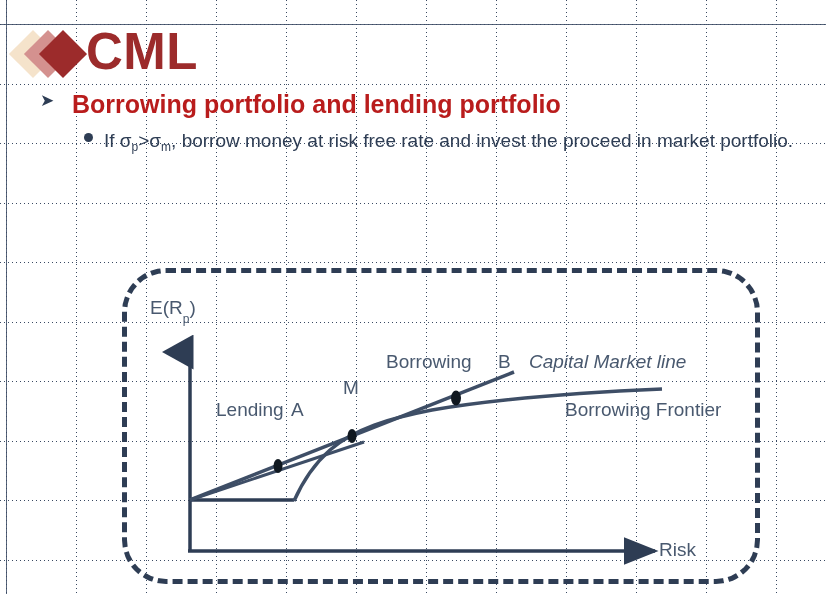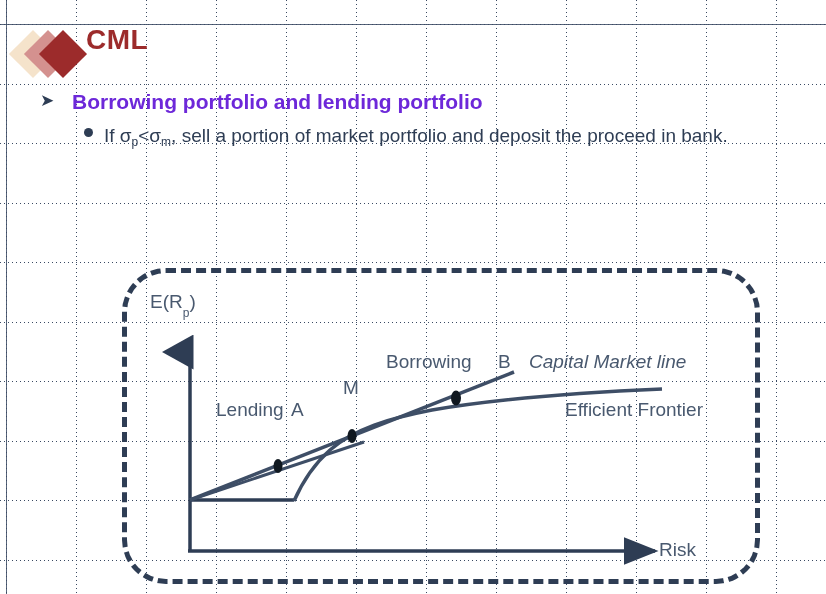--- a/index.html
+++ b/index.html
@@ -40,32 +40,32 @@
   }
 
   
   #logo-block { position:absolute; left:14px; top:28px; width:200px; height:52px; }
   .dia { position:absolute; width:34px; height:34px; transform:rotate(45deg); }
   #dia-1 { left:2px;  top:9px;  background:#F5E3CB; }
   #dia-2 { left:17px; top:9px;  background:#D4918F; }
   #dia-3 { left:32px; top:9px;  background:#9C2B2B; }
   #logo-title {
     position:absolute; left:72px; top:-2px;
-    font-size:28px; font-weight:bold; color:#9C2B2B;
+    font-size:51px; font-weight:bold; color:#9C2B2B;
     letter-spacing:0.5px; line-height:1;
   }
 
   
   #bullets { position:absolute; left:40px; top:89px; width:786px; }
   .lvl1 { position:relative; padding-left:32px; margin-bottom:8px; }
   .lvl1 .marker {
     position:absolute; left:0; top:1px; font-size:17px; color:#2e3d54;
     font-family:"DejaVu Sans", sans-serif;
   }
-  .lvl1 .txt { font-size:21px; font-weight:bold; color:#6d28d9; line-height:1.25; }
+  .lvl1 .txt { font-size:25px; font-weight:bold; color:#b91c1c; line-height:1.25; }
   .lvl2 { position:relative; padding-left:64px; margin-bottom:5px; }
   .lvl2 .marker {
     position:absolute; left:44px; top:5px; width:9px; height:9px;
     border-radius:50%; background:#2e3d54;
   }
   .lvl2 .txt { font-size:19px; color:#2e3d54; line-height:1.32; }
   .lvl2 .txt sub { font-size:12px; vertical-align:baseline; position:relative; top:4px; }
 
   
   #chart-card {
@@ -117,25 +117,25 @@
   <div id="logo-title">CML</div>
 </div>
 
 <div id="bullets">
 
   <div class="lvl1">
     <span class="marker">➤</span>
     <span class="txt">Borrowing portfolio and lending portfolio</span>
   </div>
 
-
   <div class="lvl2">
     <span class="marker"></span>
-    <span class="txt"><span>If σ</span><sub>p</sub><span>&lt;σ</span><sub>m</sub><span>, sell a portion of market portfolio and deposit the proceed in bank.</span></span>
+    <span class="txt"><span>If σ</span><sub>p</sub><span>&gt;σ</span><sub>m</sub><span>, borrow money at risk free rate and invest the proceed in market portfolio.</span></span>
   </div>
+
 
 </div>
 
 <div id="chart-card"></div>
 
 <svg id="chart-svg" viewBox="0 0 638 316">
   <defs>
     <marker id="arrH" markerWidth="10" markerHeight="8" refX="9" refY="4" orient="auto">
       <path d="M0,0 L10,4 L0,8 z" fill="#2e3d54"></path>
     </marker>
@@ -154,21 +154,21 @@
 
   <line x1="68" y1="232" x2="242" y2="174" stroke="#3e4e66" stroke-width="3"></line>
 
   <path d="M 172,233 C 180,215 190,198 208,182 C 232,161 268,150 310,142 C 380,130 470,124 540,121" fill="none" stroke="#3e4e66" stroke-width="3.5"></path>
 
   <ellipse cx="156" cy="198" rx="4.5" ry="7" fill="#101820"></ellipse>
   <ellipse cx="230" cy="168" rx="4.5" ry="7" fill="#101820"></ellipse>
   <ellipse cx="334" cy="130" rx="5" ry="7.5" fill="#101820"></ellipse>
 </svg>
 
-<div class="clabel" style="left:150px; top:292px;"><span>E(R<sub>p</sub>)</span></div>
+<div class="clabel" style="left:150px; top:298px;"><span>E(R<sub>p</sub>)</span></div>
 <div class="clabel" style="left:216px; top:400px;">Lending</div>
 <div class="clabel" style="left:291px; top:400px;">A</div>
 <div class="clabel" style="left:343px; top:378px;">M</div>
 <div class="clabel" style="left:386px; top:352px;">Borrowing</div>
 <div class="clabel" style="left:498px; top:352px;">B</div>
 <div class="clabel" style="left:529px; top:352px;font-style:italic;">Capital Market line</div>
-<div class="clabel" style="left:565px; top:400px;">Efficient Frontier</div>
+<div class="clabel" style="left:565px; top:400px;">Borrowing Frontier</div>
 <div class="clabel" style="left:659px; top:540px;">Risk</div>
 
 </body></html>

